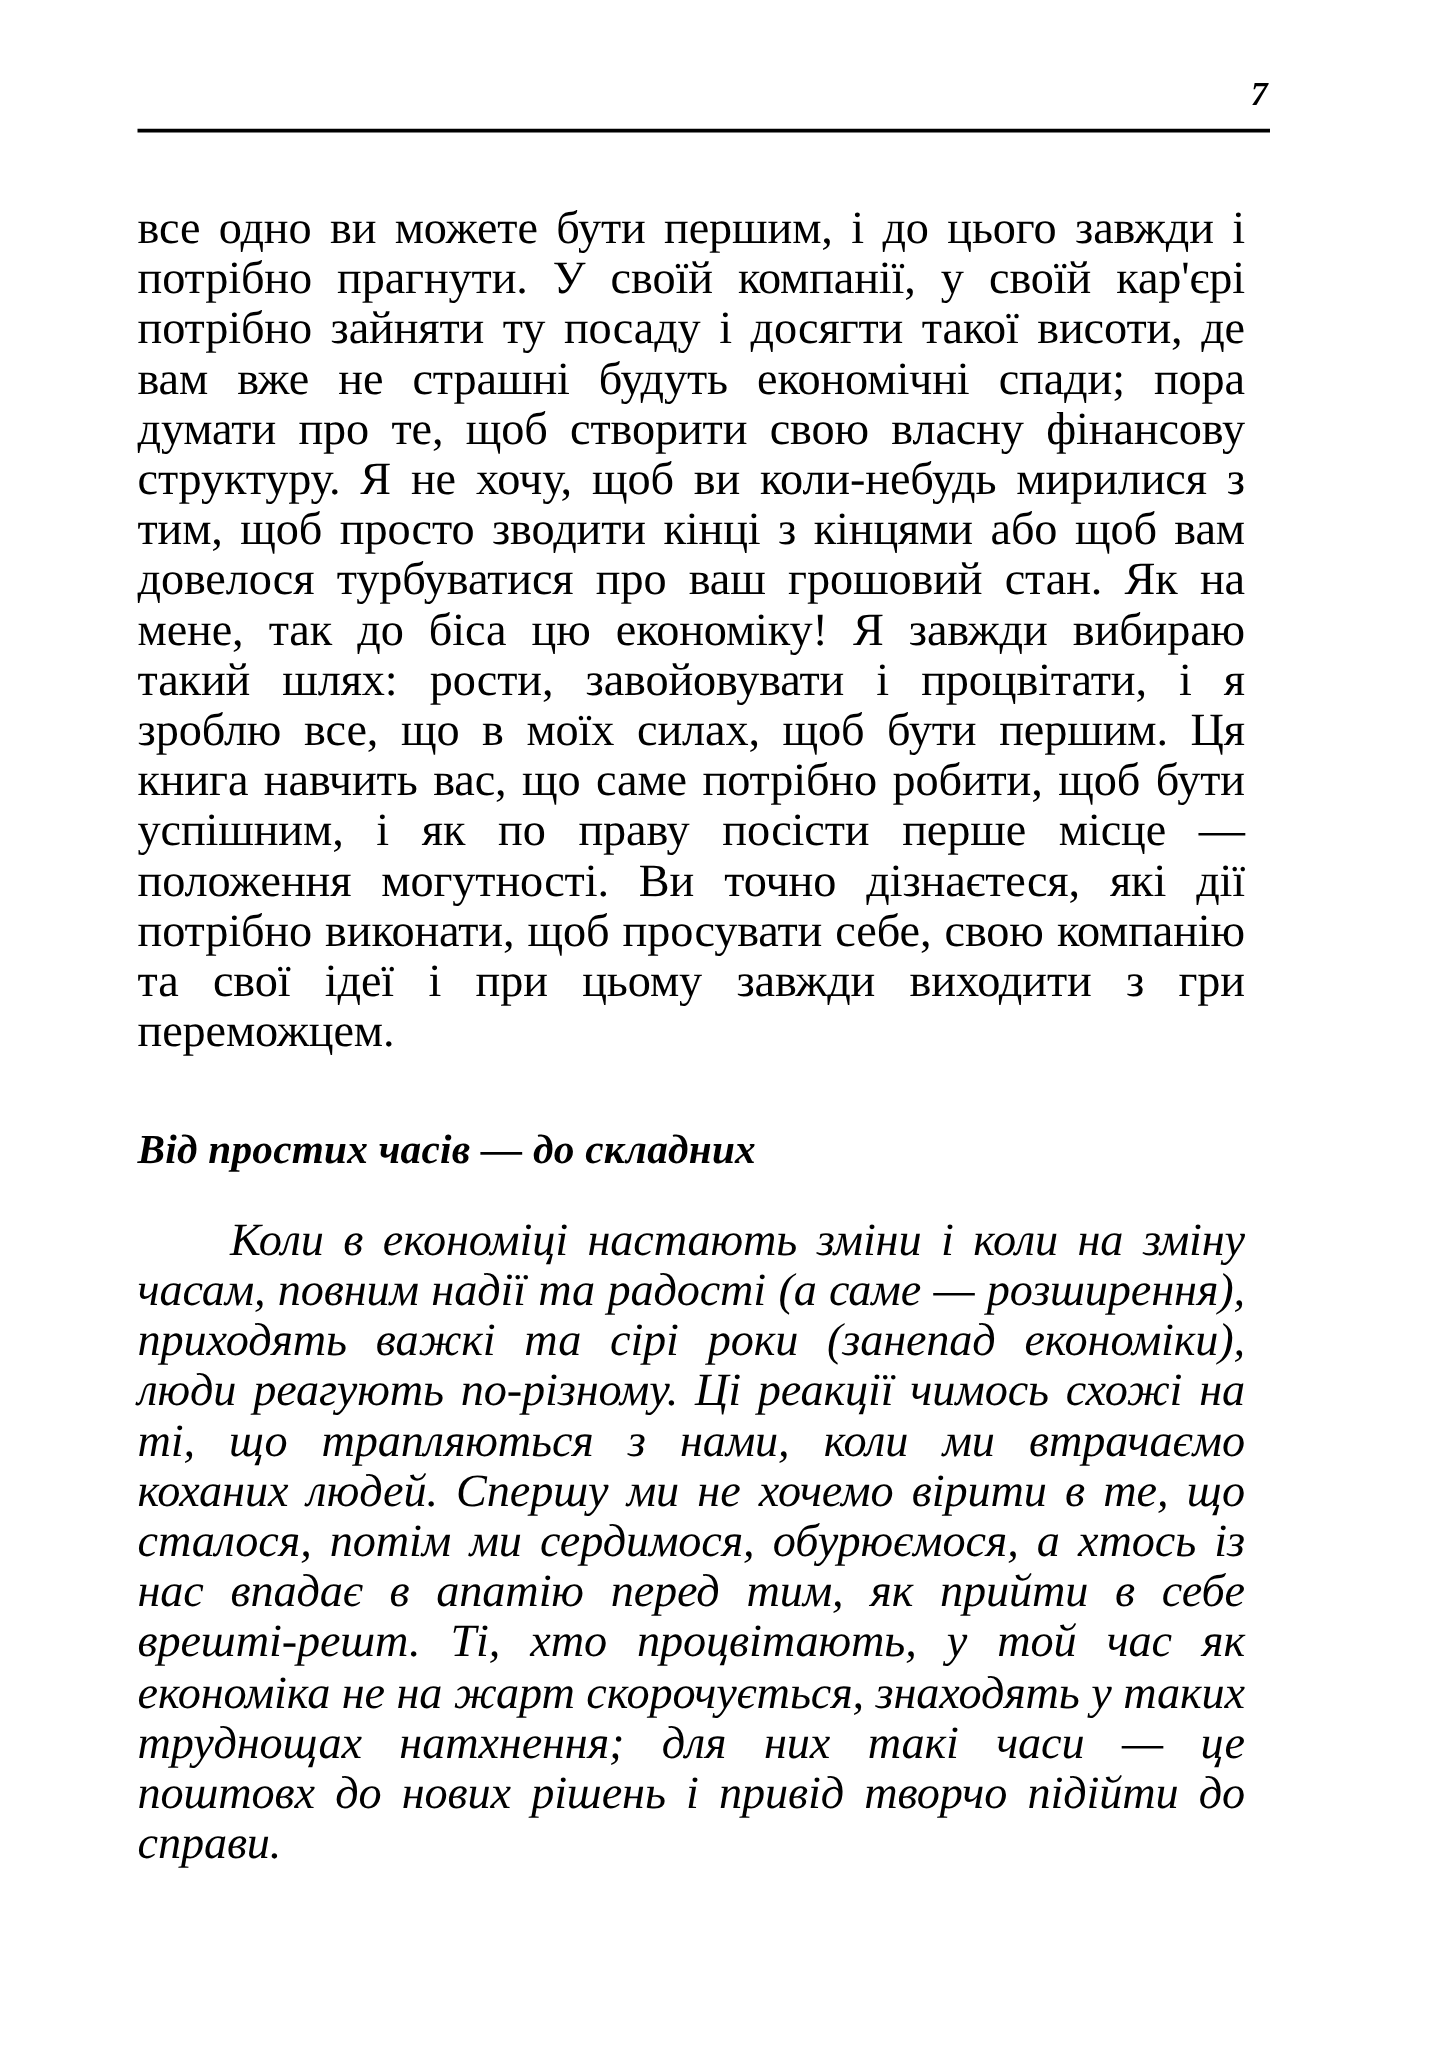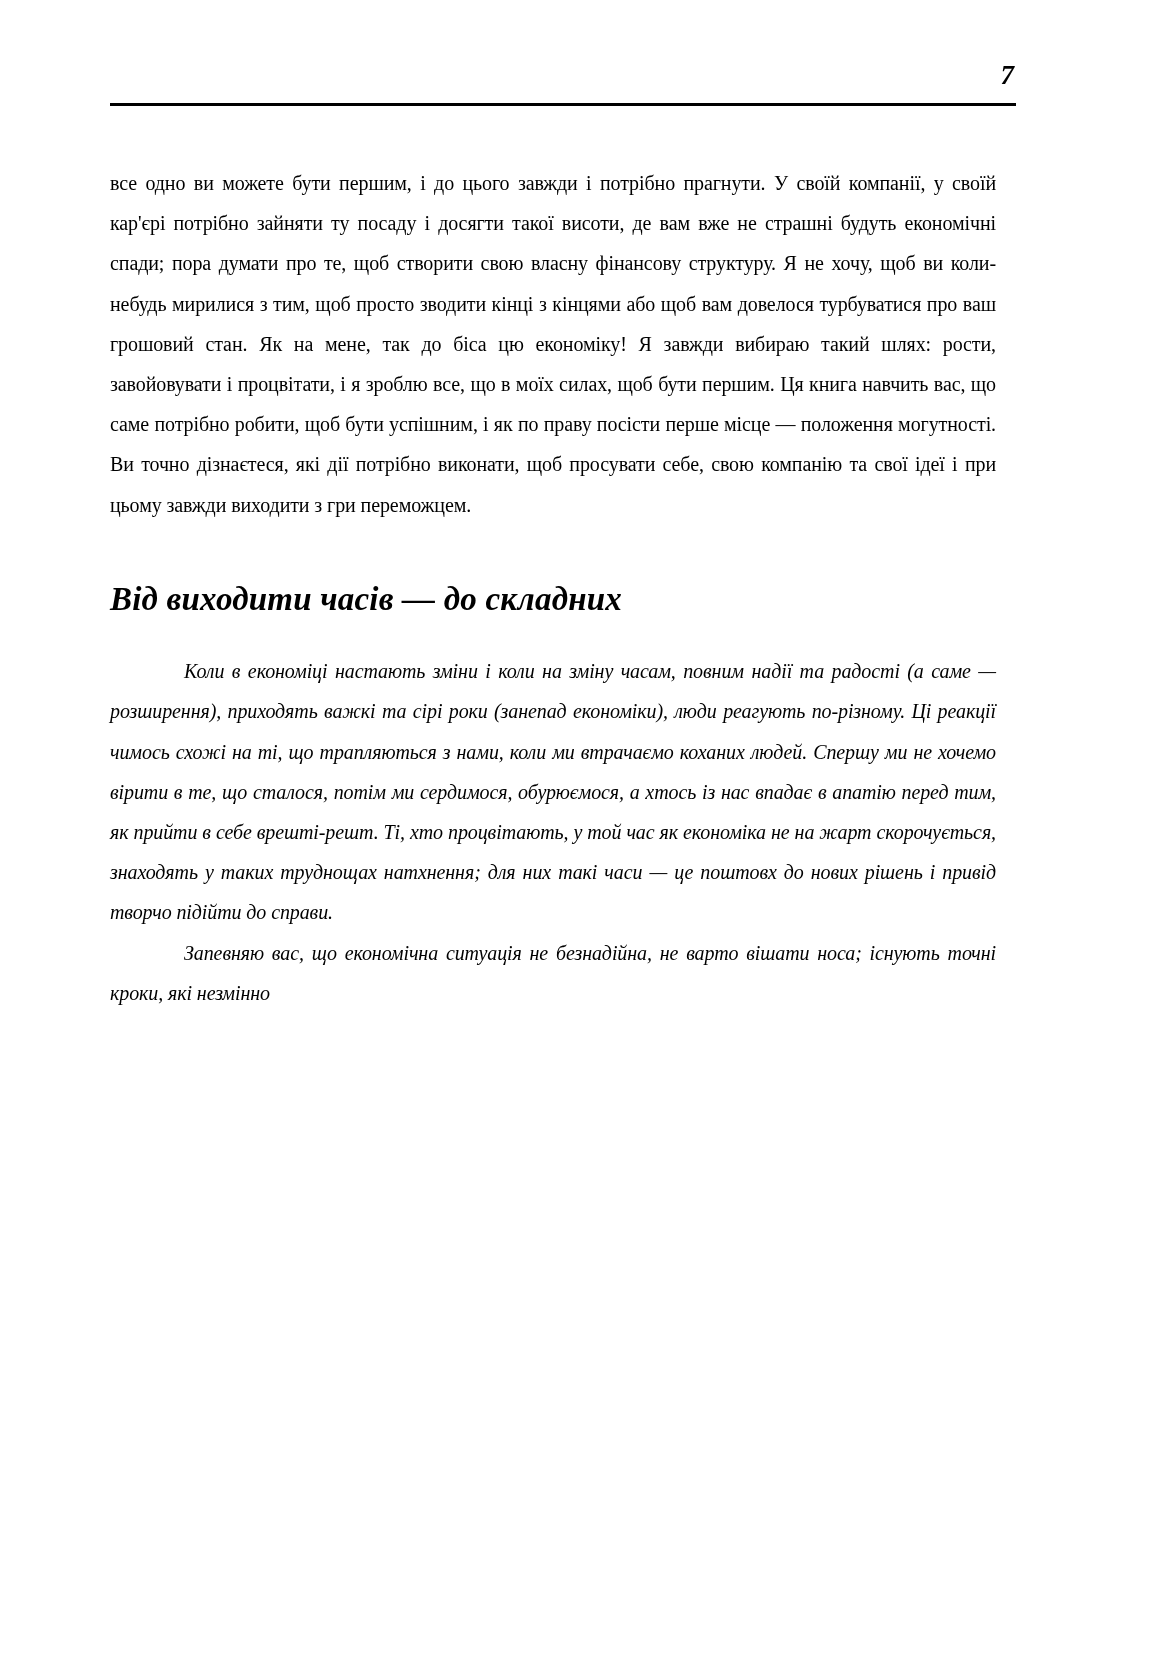--- a/index.html
+++ b/index.html
@@ -53,21 +53,21 @@
     position: absolute;
     left: 110px;
     top: 163px;
     width: 886px;
   }
 
   p.body {
     margin: 0;
     text-align: justify;
     text-align-last: left;
-    font-size: 20px;
+    font-size: 37px;
     line-height: 40.2px;
     letter-spacing: -0.1px;
     word-spacing: 0px;
     font-stretch: condensed;
     transform-origin: left top;
   }
 
   p.body.cont {            
     text-indent: 0;
   }
@@ -98,22 +98,21 @@
     <div class="folio">7</div>
     <div class="header-rule"></div>
   </div>
 
   <div class="column">
 
     <p class="body cont">все одно ви можете бути першим, і до цього завжди і потрібно прагнути. У своїй компанії, у своїй кар'єрі потрібно зайняти ту посаду і досягти такої висоти, де вам вже не страшні будуть економічні спади; пора думати про те, щоб створити свою власну фінансову структуру. Я не хочу, щоб ви коли-небудь мирилися з тим, щоб просто зводити кінці з кінцями або щоб вам довелося турбуватися про ваш грошовий стан. Як на мене, так до біса цю економіку! Я завжди вибираю такий шлях: рости, завойовувати і процвітати, і я зроблю все, що в моїх силах, щоб бути першим. Ця книга навчить вас, що саме потрібно робити, щоб бути успішним, і як по праву посісти перше місце — положення могутності. Ви точно дізнаєтеся, які дії потрібно виконати, щоб просувати себе, свою компанію та свої ідеї і при цьому завжди виходити з гри переможцем.</p>
 
     <div class="gap-before-heading"></div>
 
-    <h2 class="section">Від виходити часів — до складних</h2>
+    <h2 class="section">Від простих часів — до складних</h2>
 
     <div class="gap-after-heading"></div>
 
     <p class="body indent">Коли в економіці настають зміни і коли на зміну часам, повним надії та радості (а саме — розширення), приходять важкі та сірі роки (занепад економіки), люди реагують по-різному. Ці реакції чимось схожі на ті, що трапляються з нами, коли ми втрачаємо коханих людей. Спершу ми не хочемо вірити в те, що сталося, потім ми сердимося, обурюємося, а хтось із нас впадає в апатію перед тим, як прийти в себе врешті-решт. Ті, хто процвітають, у той час як економіка не на жарт скорочується, знаходять у таких труднощах натхнення; для них такі часи — це поштовх до нових рішень і привід творчо підійти до справи.</p>
 
-    <p class="body indent">Запевняю вас, що економічна ситуація не безнадійна, не варто вішати носа; існують точні кроки, які незмінно</p>
 
   </div>
 </div>
 
 </body></html>

